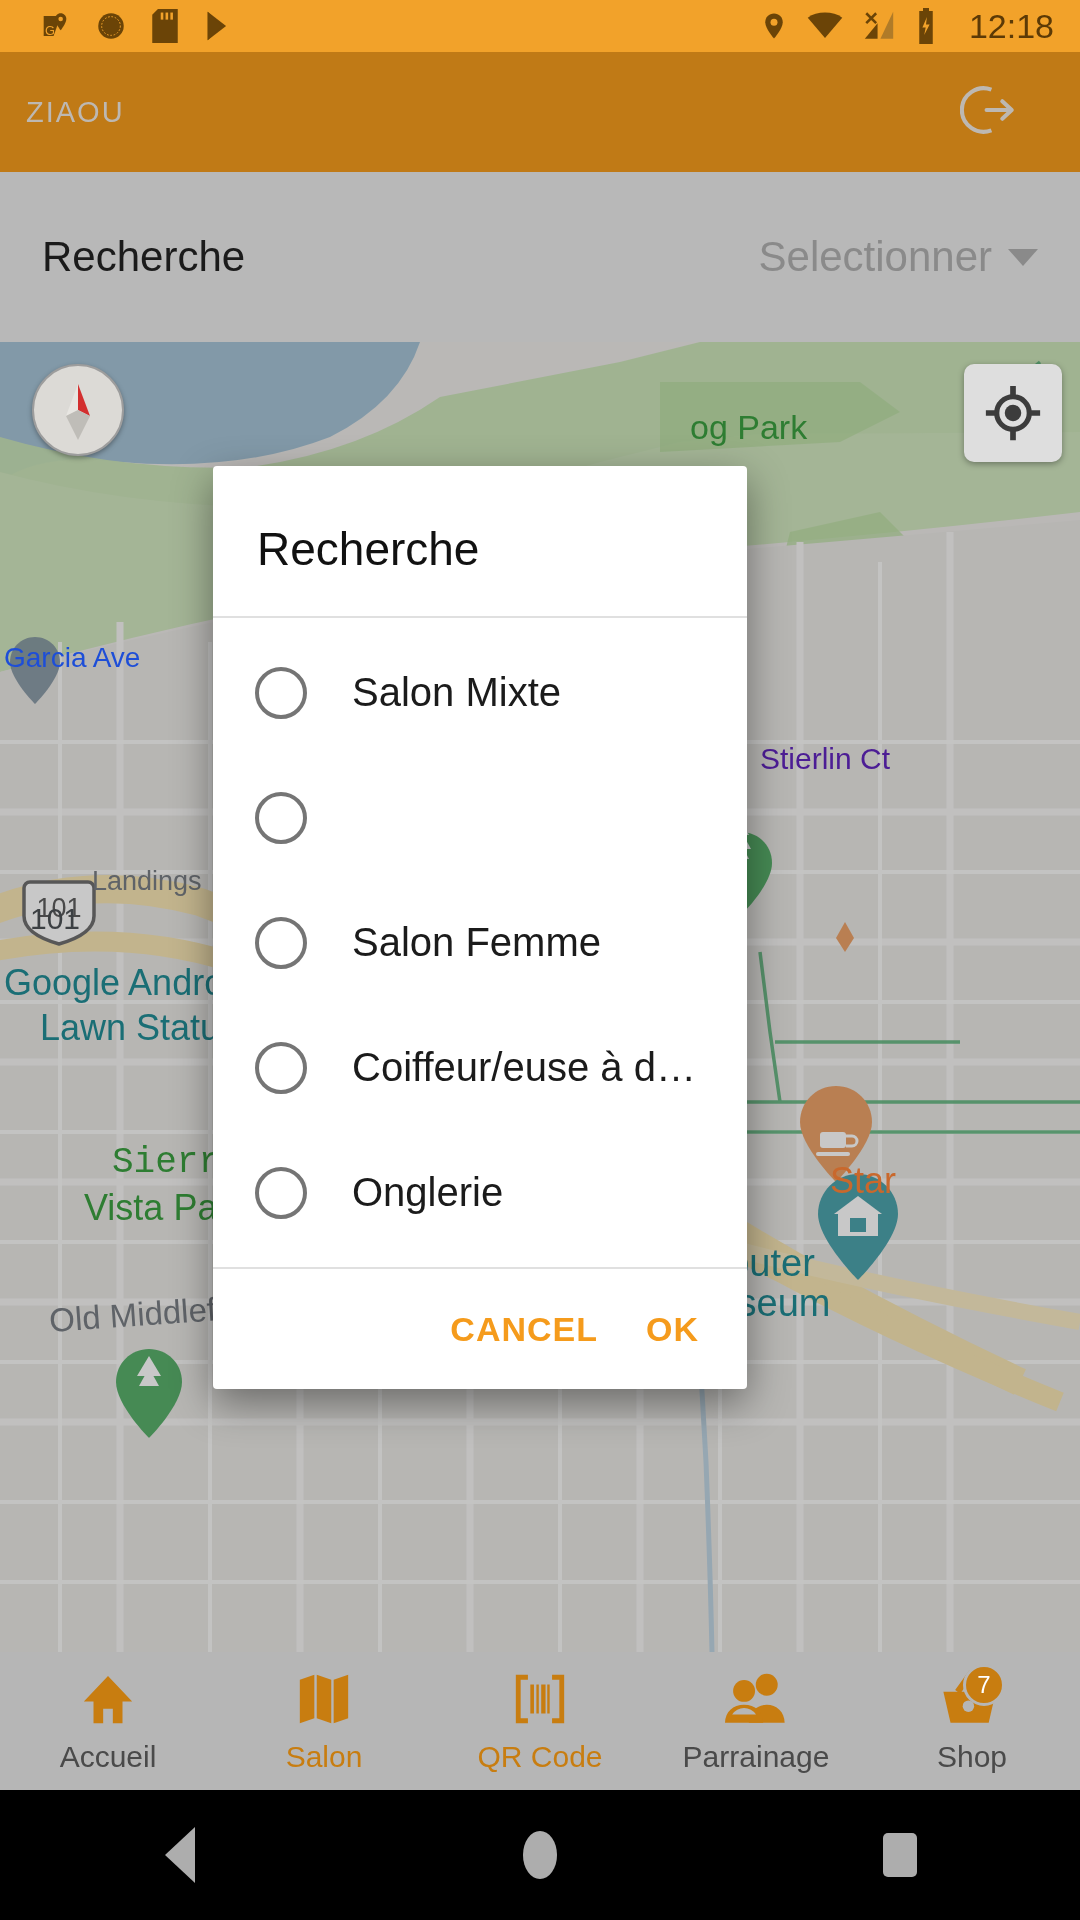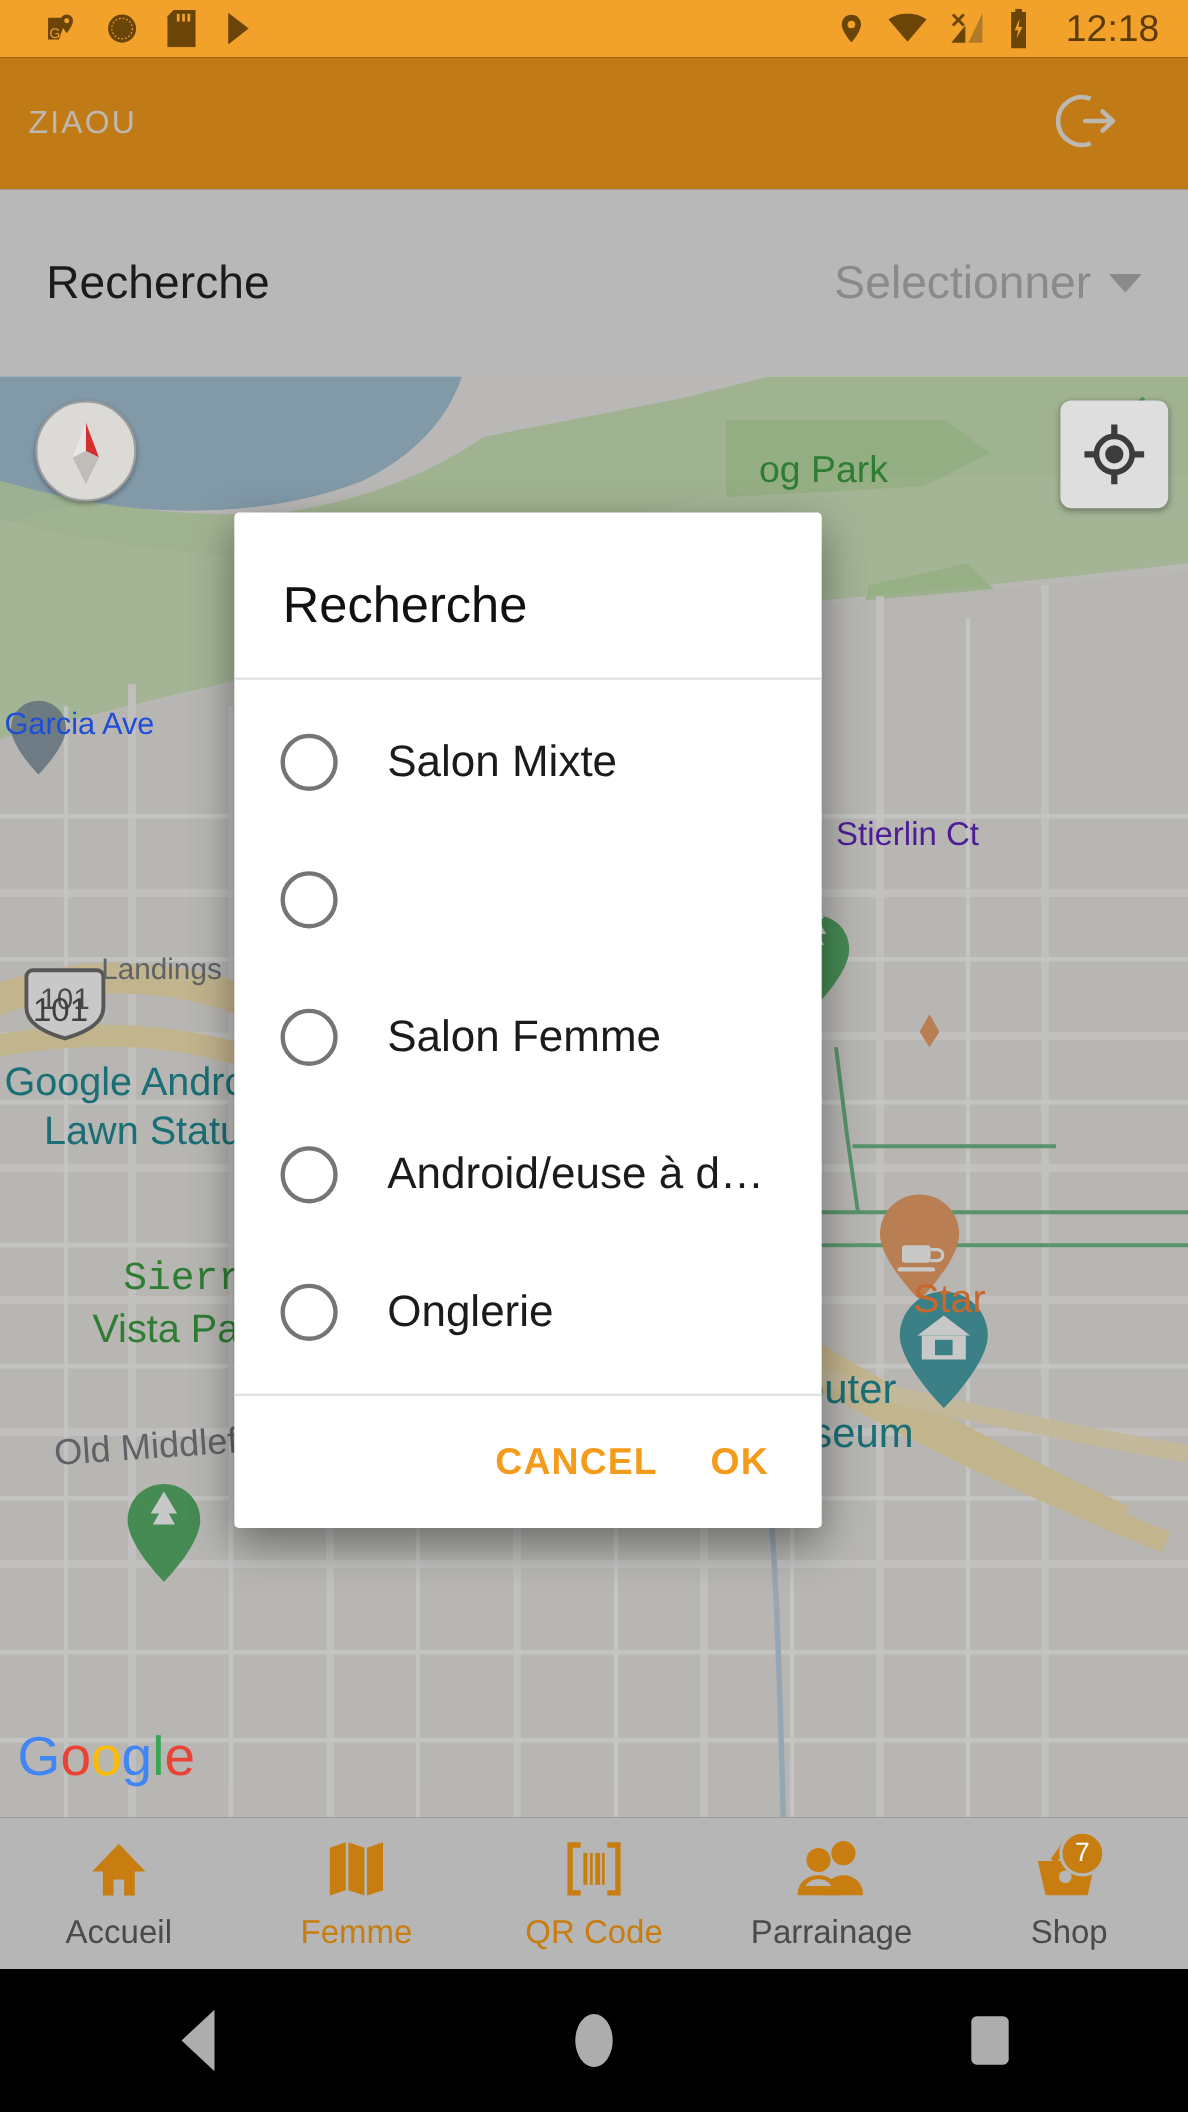--- a/index.html
+++ b/index.html
@@ -340,43 +340,40 @@
     </div>
 
     <div class="mylocation">
       <svg width="62" height="62" viewBox="0 0 24 24">
         <circle cx="12" cy="12" r="6.3" fill="none" stroke="#3C3C3C" stroke-width="2"></circle>
         <circle cx="12" cy="12" r="3.2" fill="#3C3C3C"></circle>
         <path d="M12 1.5v4M12 18.5v4M1.5 12h4M18.5 12h4" stroke="#3C3C3C" stroke-width="2.2" stroke-linecap="butt"></path>
       </svg>
     </div>
 
-    <div class="glogo">
-      <span style="color:#4285F4">G</span><span style="color:#EA4335">o</span><span style="color:#FBBC05">o</span><span style="color:#4285F4">g</span><span style="color:#34A853">l</span><span style="color:#EA4335">e</span>
-    </div>
   </div>
 
   <div class="dialog">
     <div class="dlg-title">Recherche</div>
     <div class="dlg-div"></div>
     <div class="dlg-list" id="dialog-options">
         <div class="dlg-item">
           <div class="radio"></div>
           <div class="dlg-item-label">Salon Mixte</div>
         </div>
         <div class="dlg-item">
           <div class="radio"></div>
         </div>
         <div class="dlg-item">
           <div class="radio"></div>
           <div class="dlg-item-label">Salon Femme</div>
         </div>
         <div class="dlg-item">
           <div class="radio"></div>
-          <div class="dlg-item-label">Android/euse à do…</div>
+          <div class="dlg-item-label">Coiffeur/euse à do…</div>
         </div>
         <div class="dlg-item">
           <div class="radio"></div>
           <div class="dlg-item-label">Onglerie</div>
         </div>
       </div>
     <div class="dlg-div"></div>
     <div class="dlg-actions">
       <button class="dlg-btn">CANCEL</button>
       <button class="dlg-btn">OK</button>
@@ -393,21 +390,21 @@
       </div>
       <div class="nav-label inactive">Accueil</div>
     </div>
 
     <div class="navitem">
       <div class="navicon">
         <svg width="58" height="58" viewBox="0 0 24 24">
             <path d="M2 4l6-2v18l-6 2zM9 2l6 2v18l-6-2zM16 4l6-2v18l-6 2z" fill="#C87D10"></path>
           </svg>
       </div>
-      <div class="nav-label active">Femme</div>
+      <div class="nav-label active">Salon</div>
     </div>
 
     <div class="navitem">
       <div class="navicon">
         <svg width="58" height="58" viewBox="0 0 24 24">
           <path d="M2 2h5v2H4v16h3v2H2zM22 2h-5v2h3v16h-3v2h5z" fill="#C87D10"></path>
           <g fill="#C87D10">
             <rect x="8" y="6" width="1.5" height="12"></rect>
             <rect x="10.5" y="6" width="1" height="12"></rect>
             <rect x="12.5" y="6" width="1.8" height="12"></rect>

